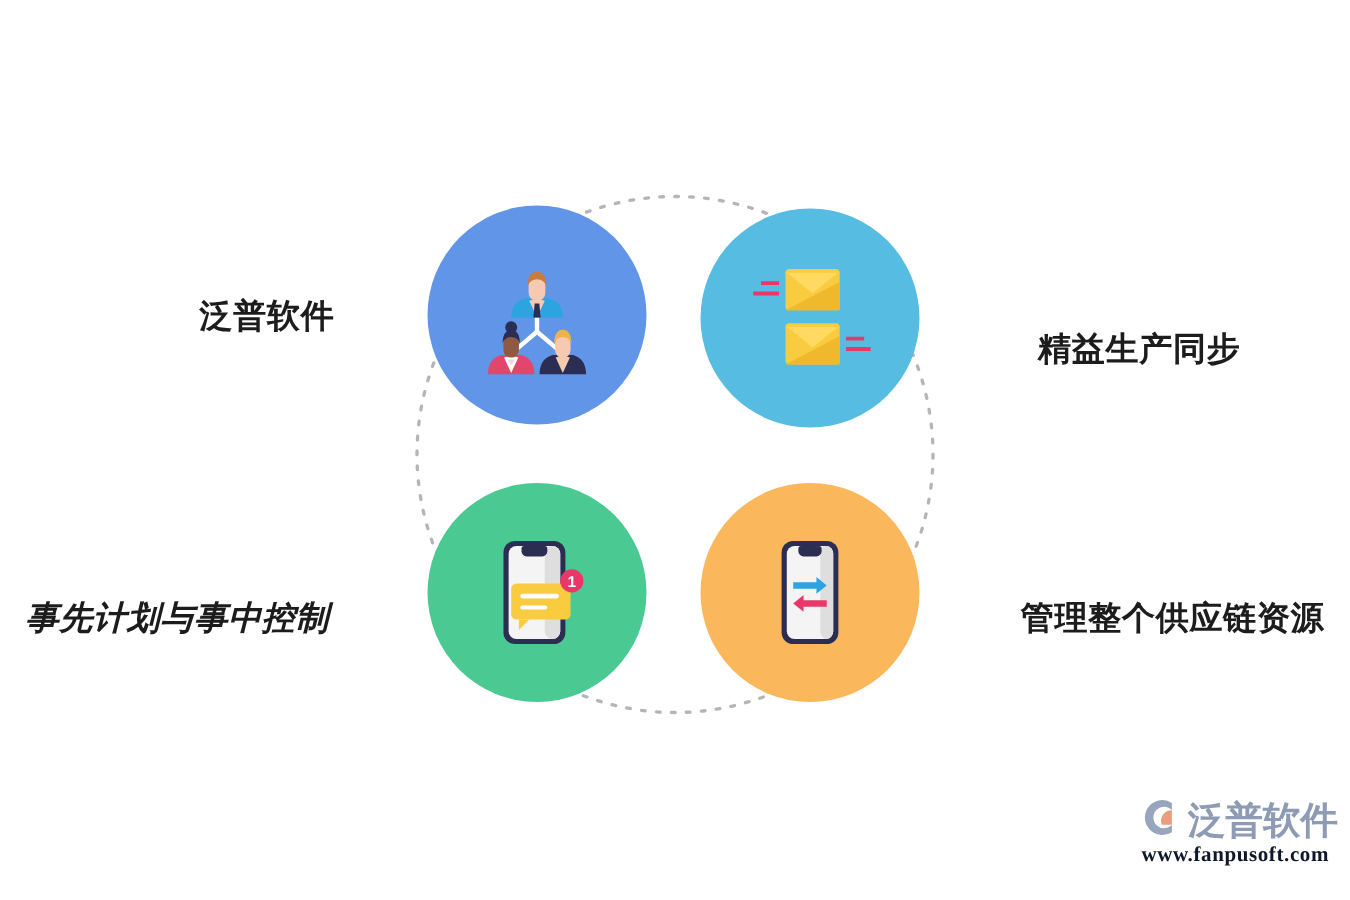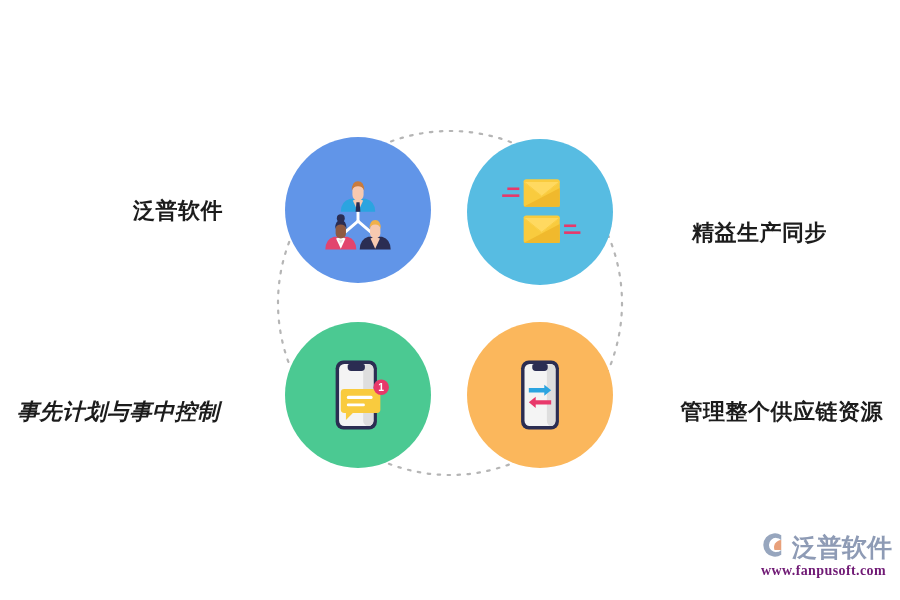--- a/index.html
+++ b/index.html
@@ -87,21 +87,21 @@
     color: #8e9bb5;
     letter-spacing: 0px;
     line-height: 1;
     white-space: nowrap;
   }
   .wm-url {
     margin-top: 3px;
     font-family: "Liberation Serif", "DejaVu Serif", serif;
     font-size: 14px;
     font-weight: bold;
-    color: #701a75;
+    color: #0f172a;
     letter-spacing: 0.4px;
     white-space: nowrap;
     text-align: right;
   }
 </style>
 </head>
 <body>
 
 <div id="infographic">
 

